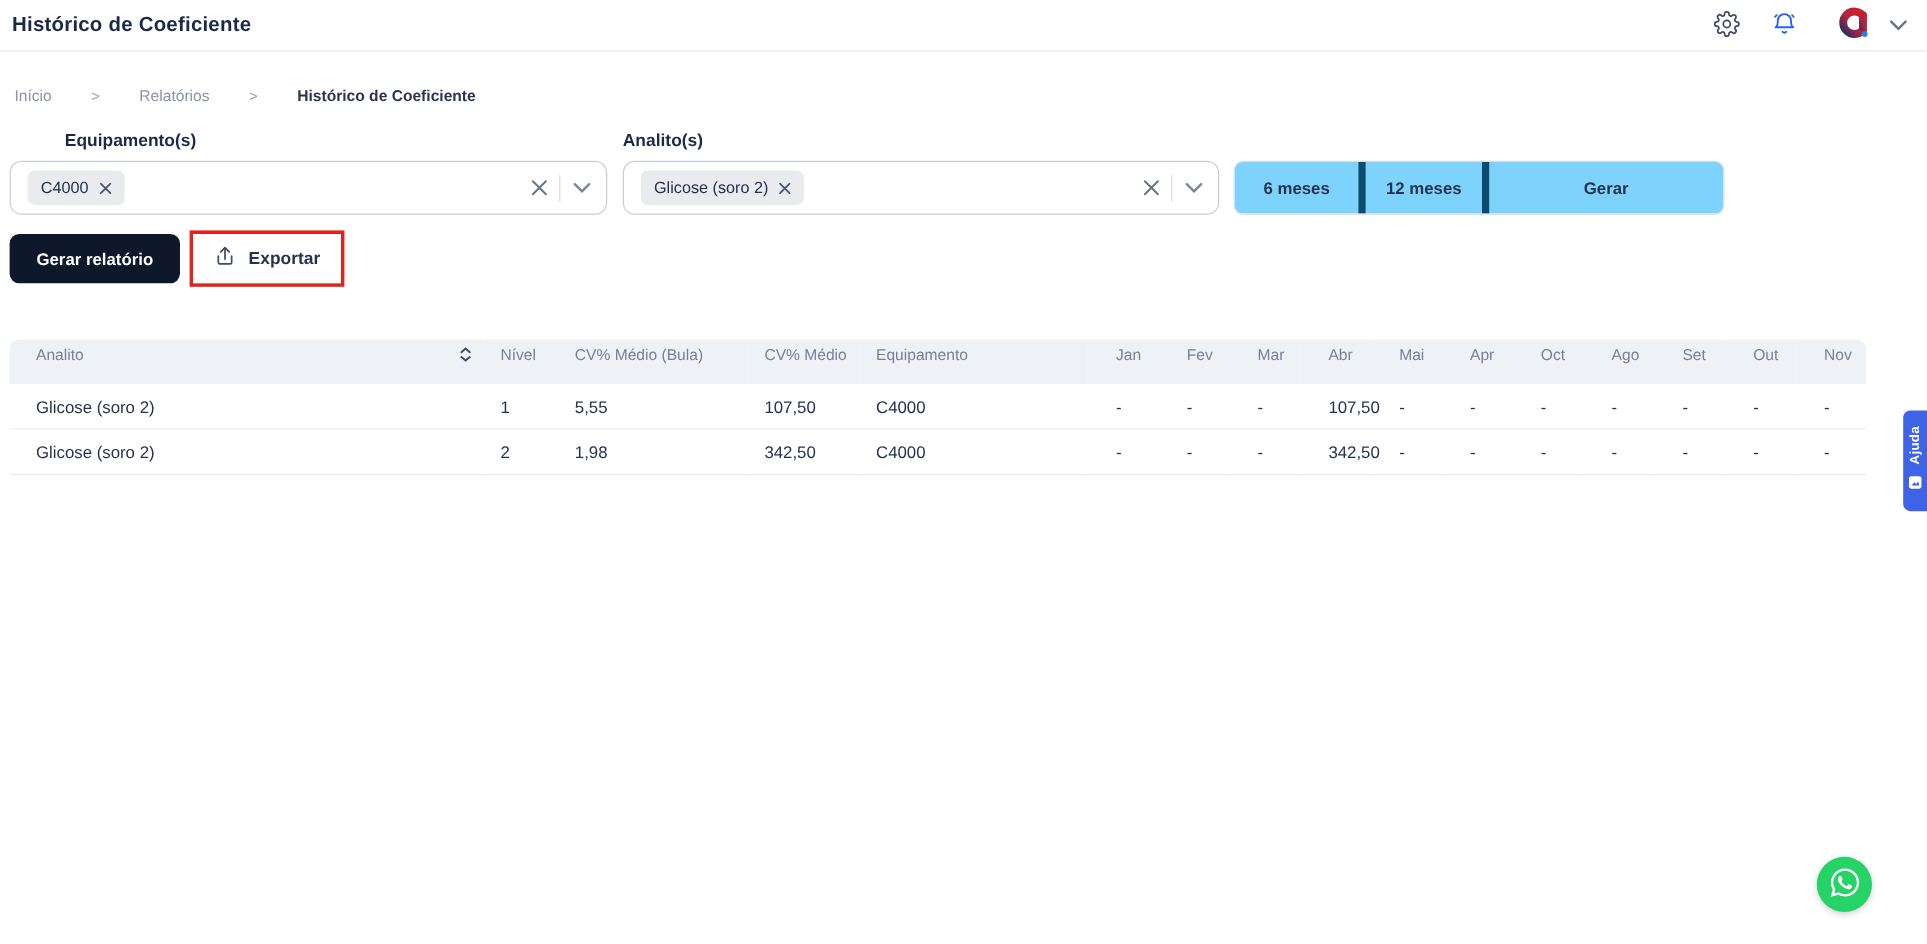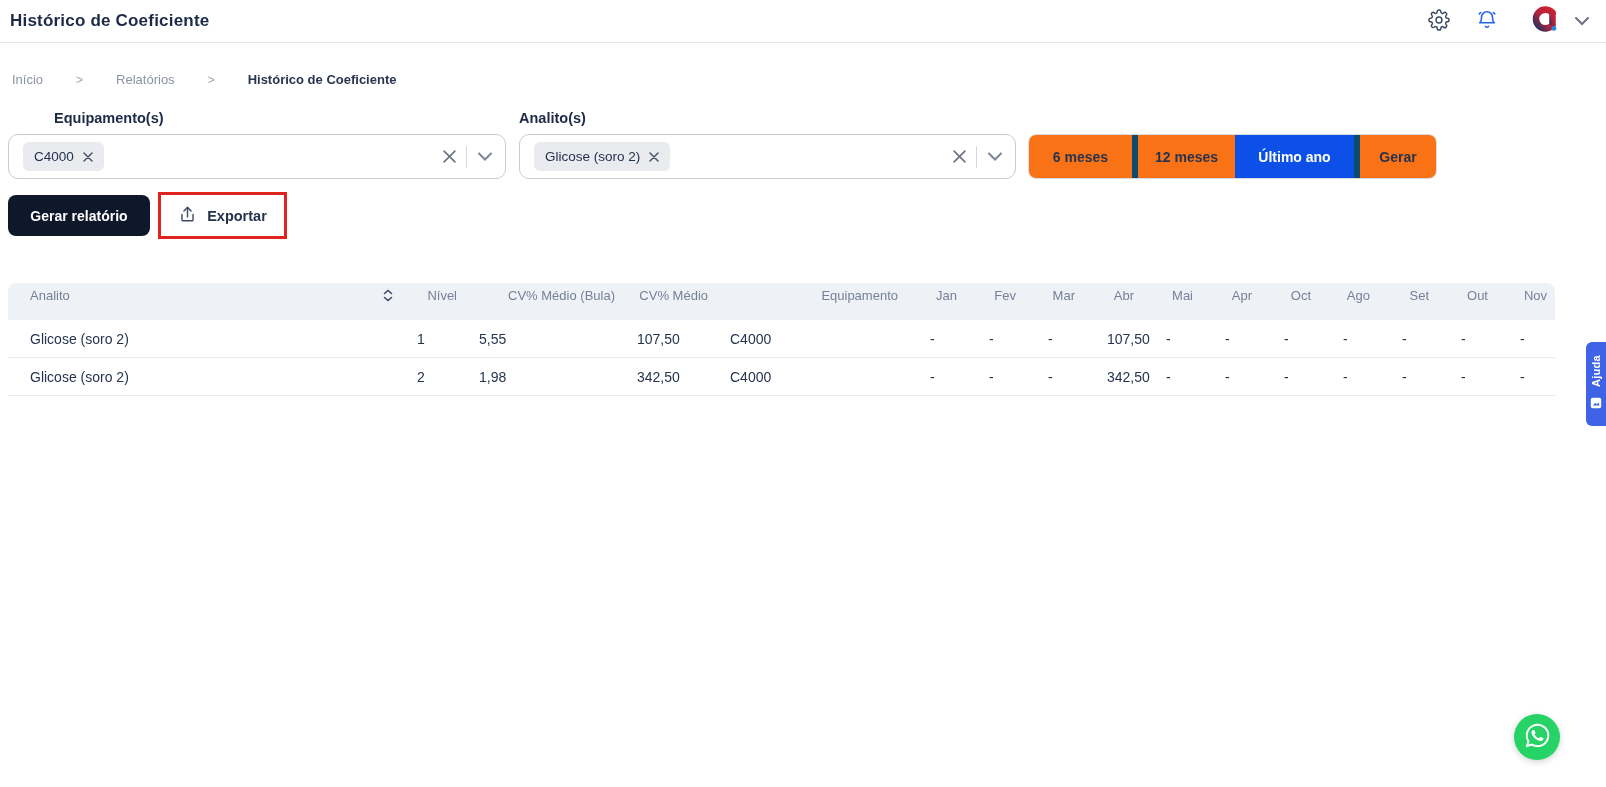--- a/index.html
+++ b/index.html
@@ -55,21 +55,21 @@
   .ms-caret { display:flex; cursor:pointer; }
   
   .segmented {
     position:absolute; top:134px; left:1028px; width:409px; height:45px;
     border:1px solid #d9dce3; border-radius:8px; background:#fff;
     display:flex; overflow:hidden;
   }
   .seg {
     display:flex; align-items:center; justify-content:center;
     font-size:14px; font-weight:700; color:#26334f;
-    border:none; background:#f97316; cursor:pointer;
+    border:none; background:#7dd3fc; cursor:pointer;
   }
   .seg + .seg { border-left:6px solid #0c4a6e; }
   .seg-1 { width:103px; } .seg-2 { width:103px; } .seg-3 { width:119px; } .seg-4 { flex:1; }
   .seg.selected { background:#0d50e8; color:#fff; border-left:none; }
   
   .btn-generate {
     position:absolute; top:195px; left:8px; width:142px; height:41px;
     background:#0f172a; color:#fff; font-size:14px; font-weight:700;
     border:none; border-radius:8px; cursor:pointer; font-family:inherit;
   }
@@ -83,21 +83,21 @@
     font-size:14.5px; font-weight:700; color:#26334f; font-family:inherit;
   }
   
   .report-table {
     position:absolute; top:283px; left:8px;
     border-collapse:separate; border-spacing:0; table-layout:fixed;
     width:1547px; font-size:14px;
   }
   .report-table thead th {
     background:#eef1f6; color:#77809a; font-weight:400; font-size:13px;
-    height:37px; text-align:right; padding:0 8px 12px 14px; white-space:nowrap;
+    height:37px; text-align:left; padding:0 8px 12px 14px; white-space:nowrap;
   }
   .report-table thead th:first-child { border-radius:8px 0 0 0; padding-left:22px; }
   .report-table thead th:last-child { border-radius:0 8px 0 0; }
   .report-table tbody td {
     height:38px; padding:0 8px 0 14px; color:#26334f;
     border-bottom:1px solid #e7eaf0; white-space:nowrap; background:#fff;
   }
   .report-table tbody td:first-child { padding-left:22px; }
   .report-table .month-col { padding-left:24px; }
   .th-analito { display:flex; align-items:center; justify-content:space-between; padding-right:2px; }
@@ -223,21 +223,20 @@
       <svg width="16" height="9" viewBox="0 0 16 9" fill="none" stroke="#7c8596" stroke-width="2" stroke-linecap="round">
           <path d="M2 1.5 8 7.5 14 1.5"></path>
         </svg>
     </span>
   </span>
 </div>
 
 <div class="segmented">
   <button class="seg seg-1">6 meses</button>
   <button class="seg seg-2">12 meses</button>
-  <button class="seg seg-3 selected">Último ano</button>
   <button class="seg seg-4">Gerar</button>
 </div>
 
 <button class="btn-generate">Gerar relatório</button>
 
 <div class="export-annotation">
   <button class="btn-export">
     <span>
       <svg width="19" height="19" viewBox="0 0 24 24" fill="none" stroke="#3f4a63" stroke-width="1.8" stroke-linecap="round" stroke-linejoin="round">
         <path d="M12 15 V3.5"></path>

